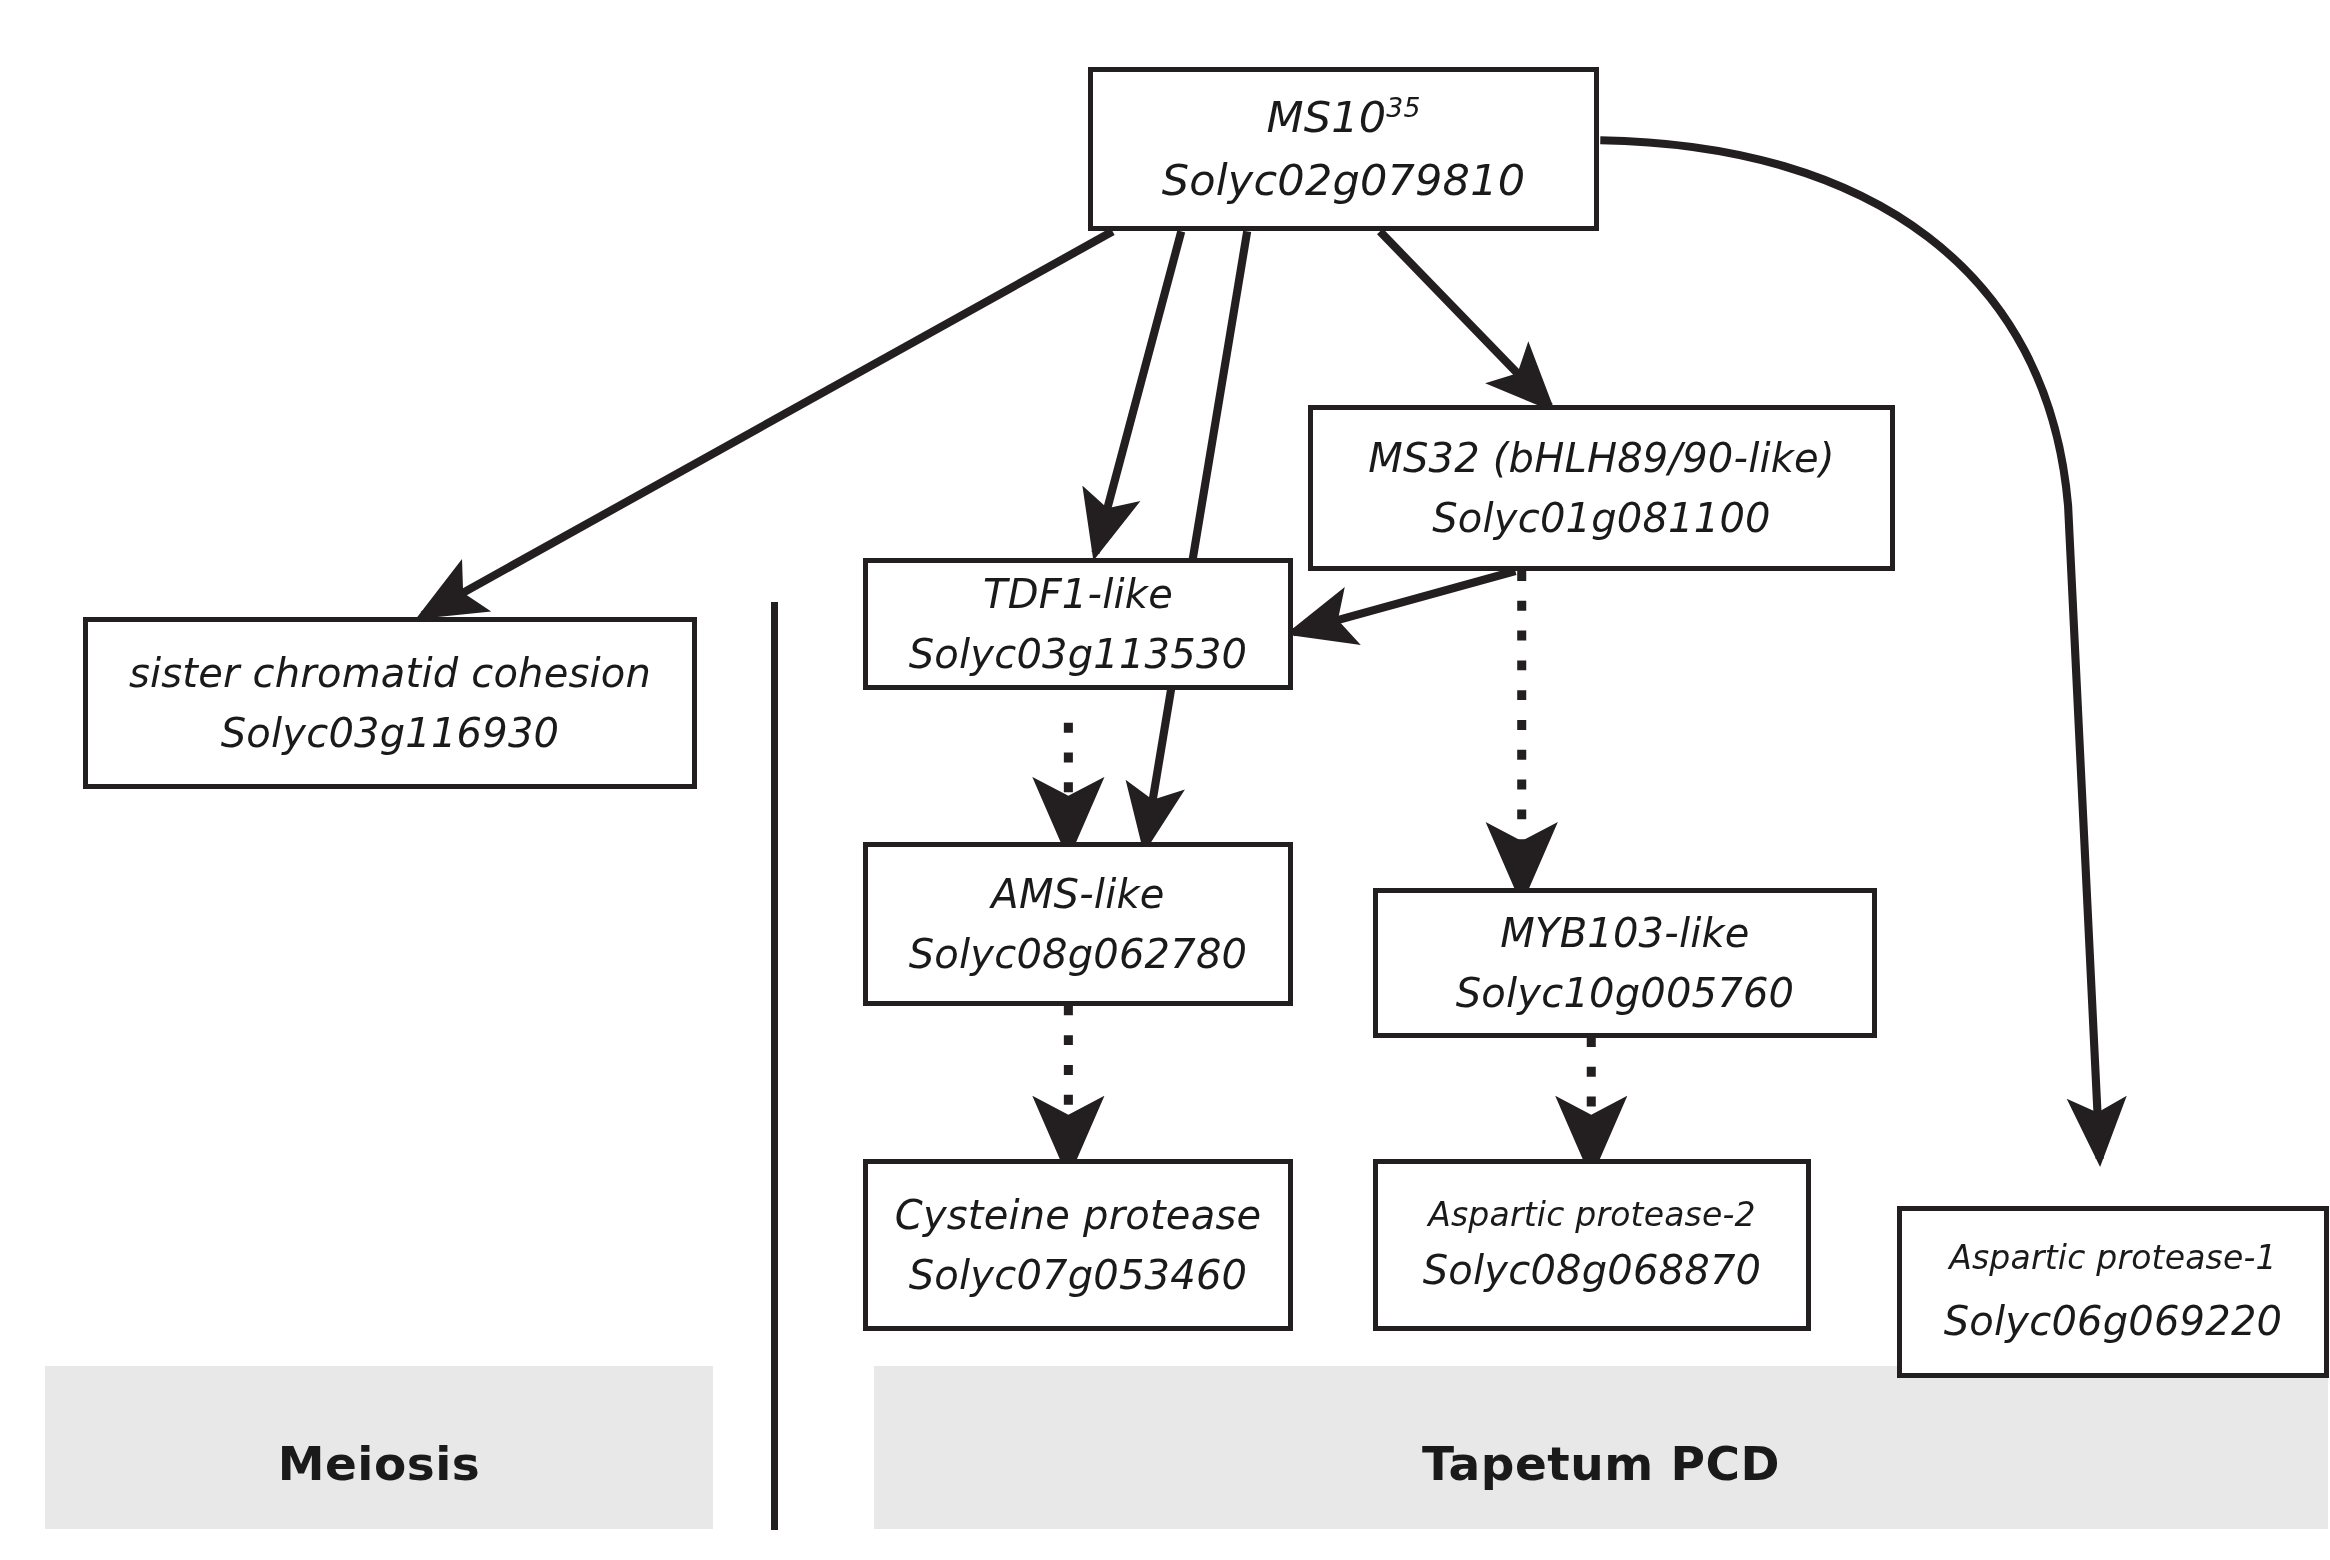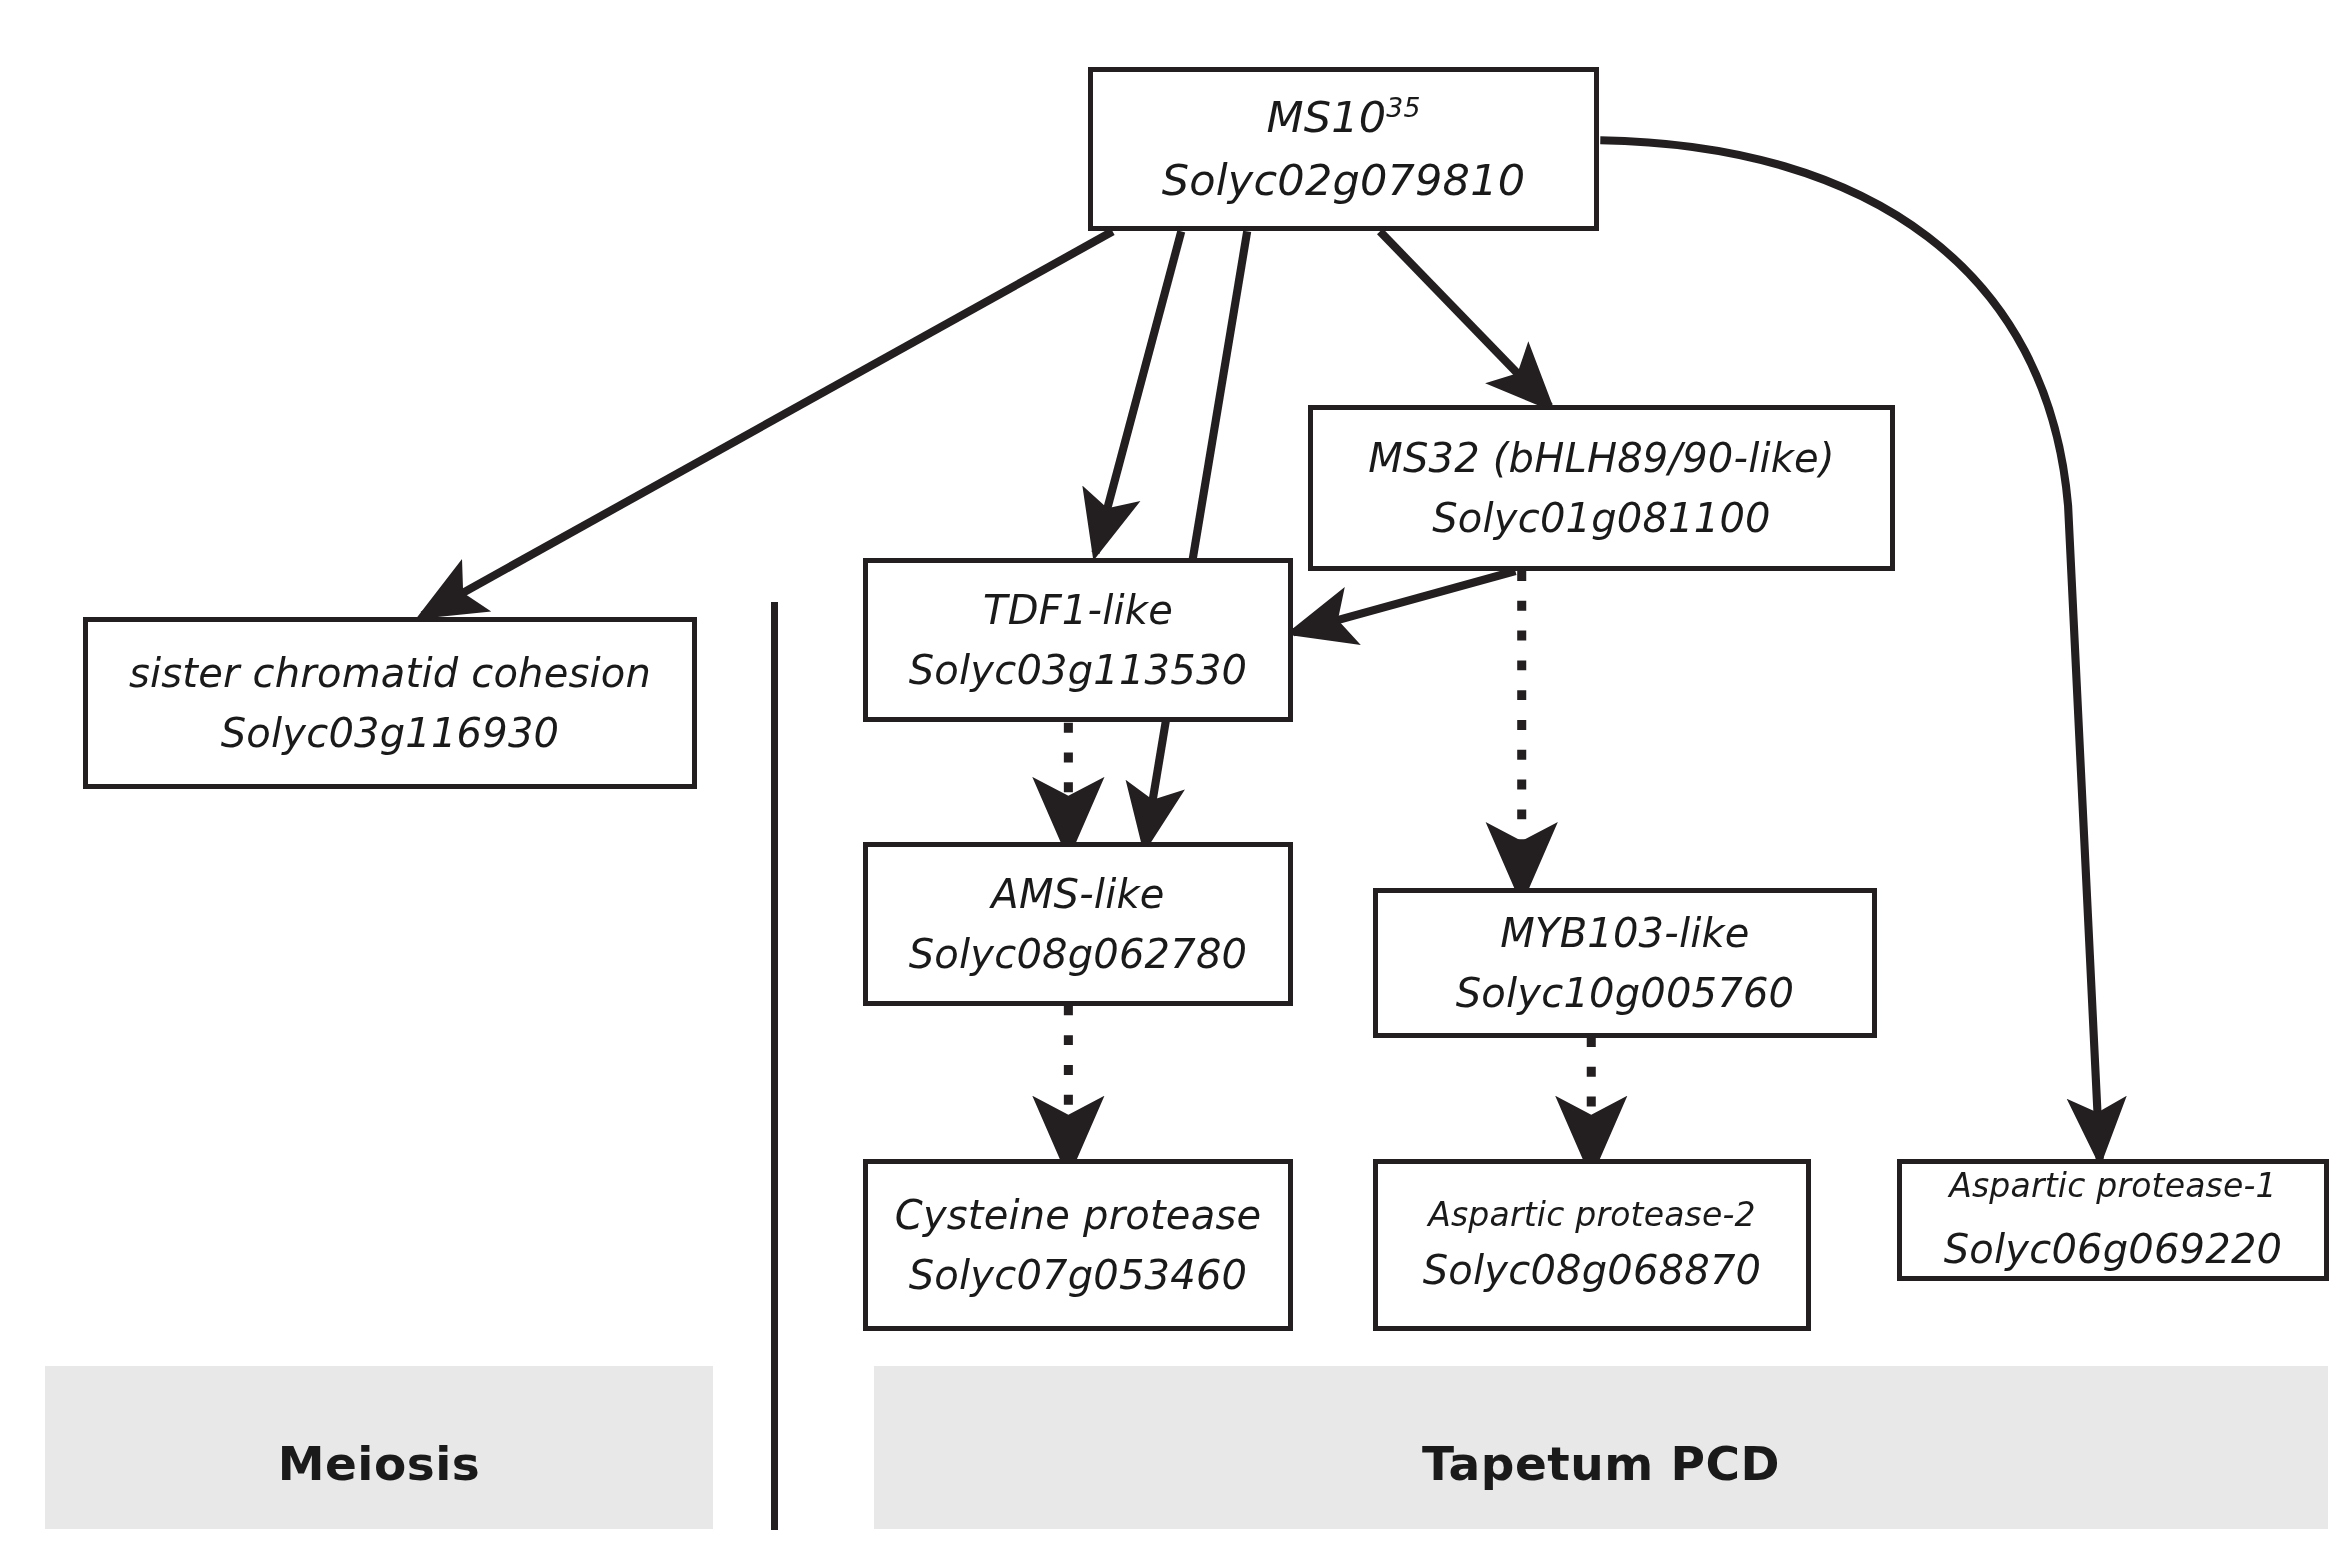--- a/index.html
+++ b/index.html
@@ -107,21 +107,21 @@
   <div class="node" style="left:83px;top:617px;width:614px;height:172px;text-align:right;">
     <span class="ln l1 f44">sister chromatid cohesion</span>
     <span class="ln f44">Solyc03g116930</span>
   </div>
 
   <div class="node" style="left:1308px;top:405px;width:587px;height:166px;">
     <span class="ln l1 f44">MS32 (bHLH89/90-like)</span>
     <span class="ln f44">Solyc01g081100</span>
   </div>
 
-  <div class="node" style="left:863px;top:558px;width:430px;height:164px;">
+  <div class="node" style="left:863px;top:558px;width:430px;height:132px;">
     <span class="ln l1 f44">TDF1-like</span>
     <span class="ln f44">Solyc03g113530</span>
   </div>
 
   <div class="node" style="left:863px;top:842px;width:430px;height:164px;">
     <span class="ln l1 f44">AMS-like</span>
     <span class="ln f44">Solyc08g062780</span>
   </div>
 
   <div class="node" style="left:1373px;top:888px;width:504px;height:150px;">
@@ -132,21 +132,21 @@
   <div class="node" style="left:863px;top:1159px;width:430px;height:172px;align-items:center;">
     <span class="ln l1 f44">Cysteine protease</span>
     <span class="ln f44">Solyc07g053460</span>
   </div>
 
   <div class="node" style="left:1373px;top:1159px;width:438px;height:172px;">
     <span class="ln l1 f37">Aspartic protease-2</span>
     <span class="ln f44">Solyc08g068870</span>
   </div>
 
-  <div class="node" style="left:1897px;top:1159px;width:432px;height:122px;gap:8px;">
+  <div class="node" style="left:1897px;top:1206px;width:432px;height:172px;gap:8px;">
     <span class="ln l1 f37">Aspartic protease-1</span>
     <span class="ln f44">Solyc06g069220</span>
   </div>
 
   <div class="divider" style="left:771px;top:602px;width:7.2px;height:928px;"></div>
 
   <div class="band" style="left:45px;top:1366px;width:668px;height:163px;">
     <span class="bl">Meiosis</span>
   </div>
 

